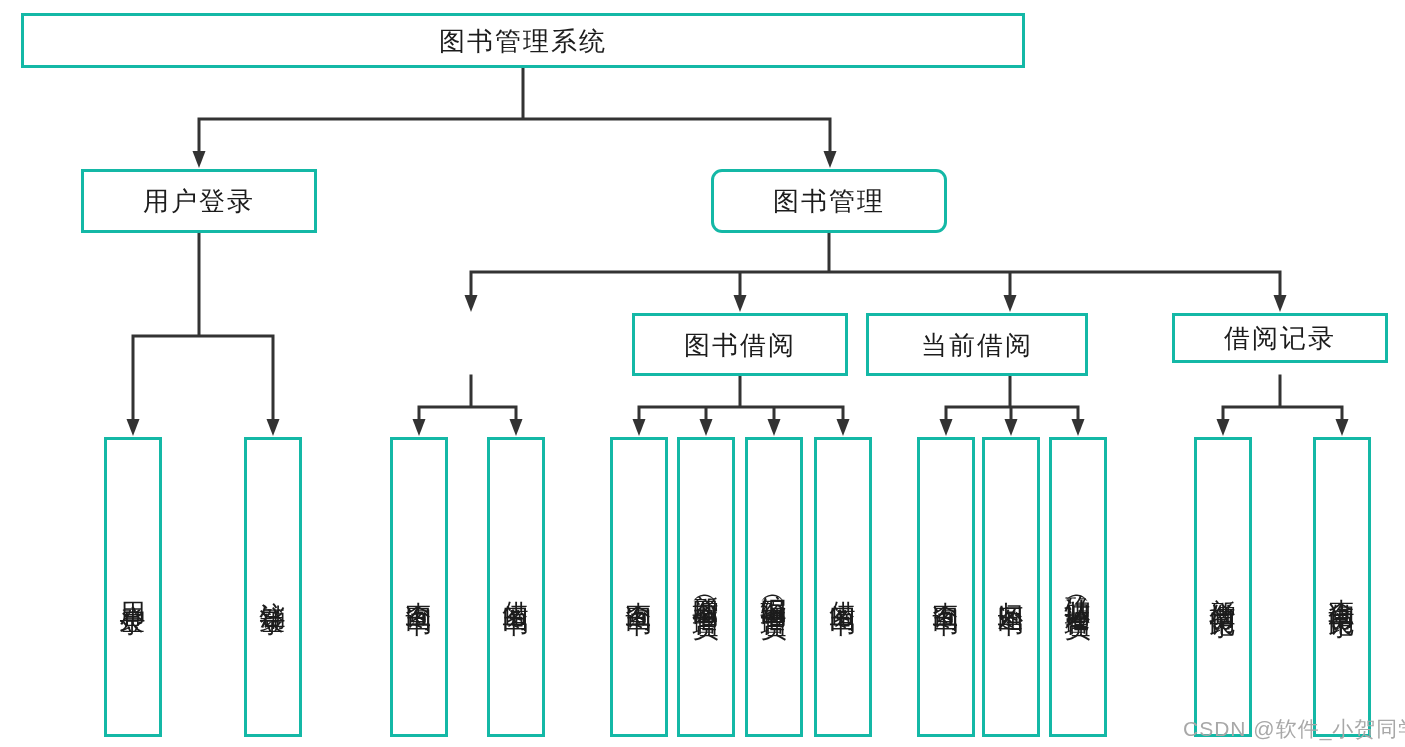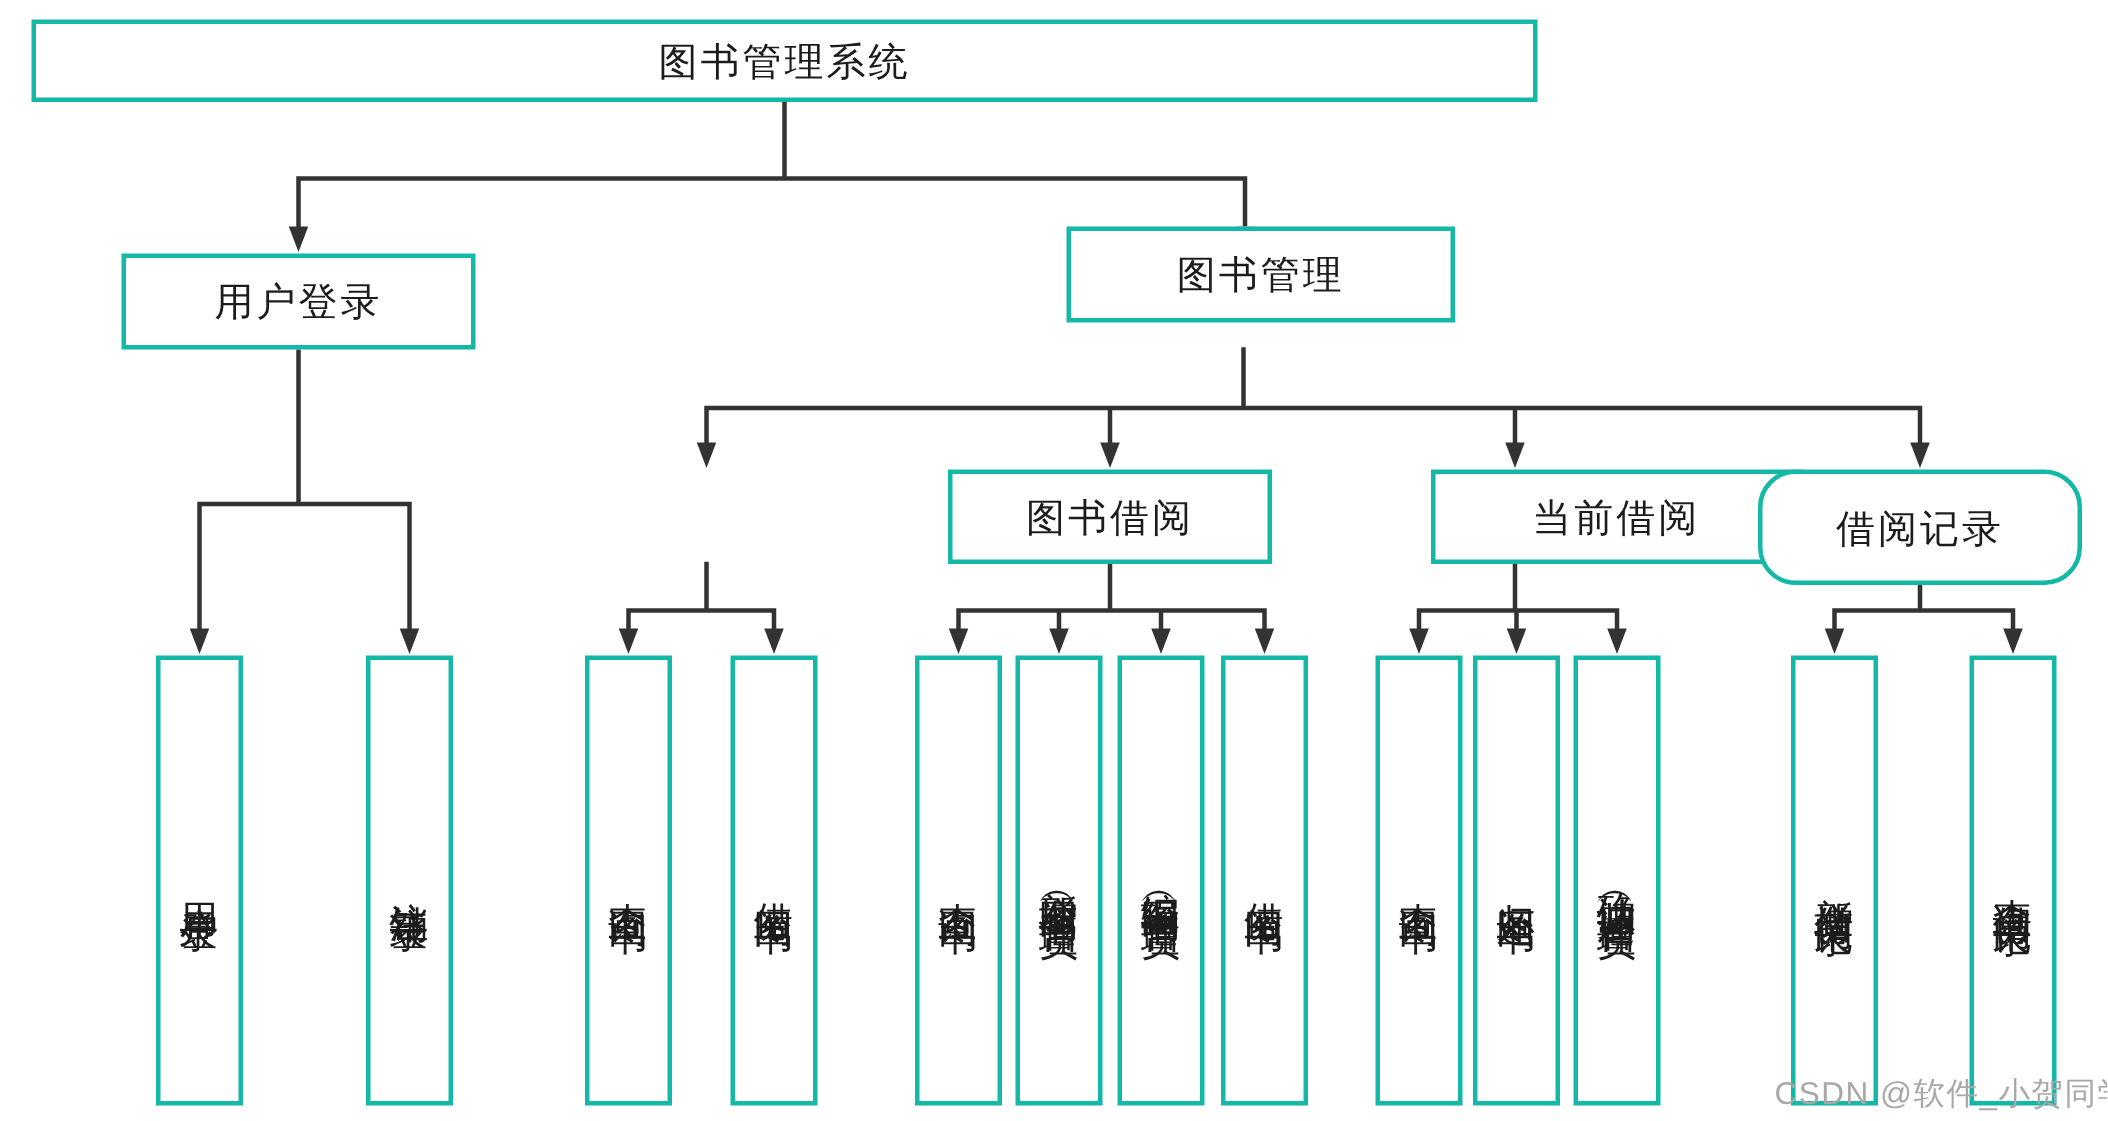--- a/index.html
+++ b/index.html
@@ -109,25 +109,25 @@
     <g>
       <path d="M1280 376 V407 M1223 407 H1342 M1223 407 V420 M1342 407 V420"></path>
       <polygon fill="#333333" stroke="none" points="1216.5,419 1229.5,419 1223,436"></polygon>
       <polygon fill="#333333" stroke="none" points="1335.5,419 1348.5,419 1342,436"></polygon>
     </g>
   </svg>
 
   <div class="hbox" style="left:21px; top:13px; width:1004px; height:55px;">图书管理系统</div>
 
   <div class="hbox" style="left:81px; top:169px; width:236px; height:64px;">用户登录</div>
-  <div class="hbox" style="left:711px; top:151px; width:259px; height:64px;">图书管理</div>
+  <div class="hbox" style="left:711px; top:169px; width:236px; height:64px;border-radius:11px;">图书管理</div>
 
   <div class="hbox" style="left:632px; top:313px; width:216px; height:63px;text-align:center;">图书借阅</div>
-  <div class="hbox" style="left:954px; top:313px; width:247px; height:63px;">当前借阅</div>
-  <div class="hbox" style="left:1172px; top:313px; width:216px; height:77px;border-radius:25px;">借阅记录</div>
+  <div class="hbox" style="left:866px; top:313px; width:222px; height:63px;">当前借阅</div>
+  <div class="hbox" style="left:1172px; top:313px; width:216px; height:50px;">借阅记录</div>
 
   <div class="vbox" style="left:104px;">用户登录</div>
   <div class="vbox" style="left:244px;">注销登录</div>
 
   <div class="vbox" style="left:390px;">查询图书</div>
   <div class="vbox" style="left:487px;">借阅图书</div>
 
   <div class="vbox" style="left:610px;">查询图书</div>
   <div class="vbox" style="left:677px;">新增图书（管理员）</div>
   <div class="vbox" style="left:745px;">编辑图书（管理员）</div>

